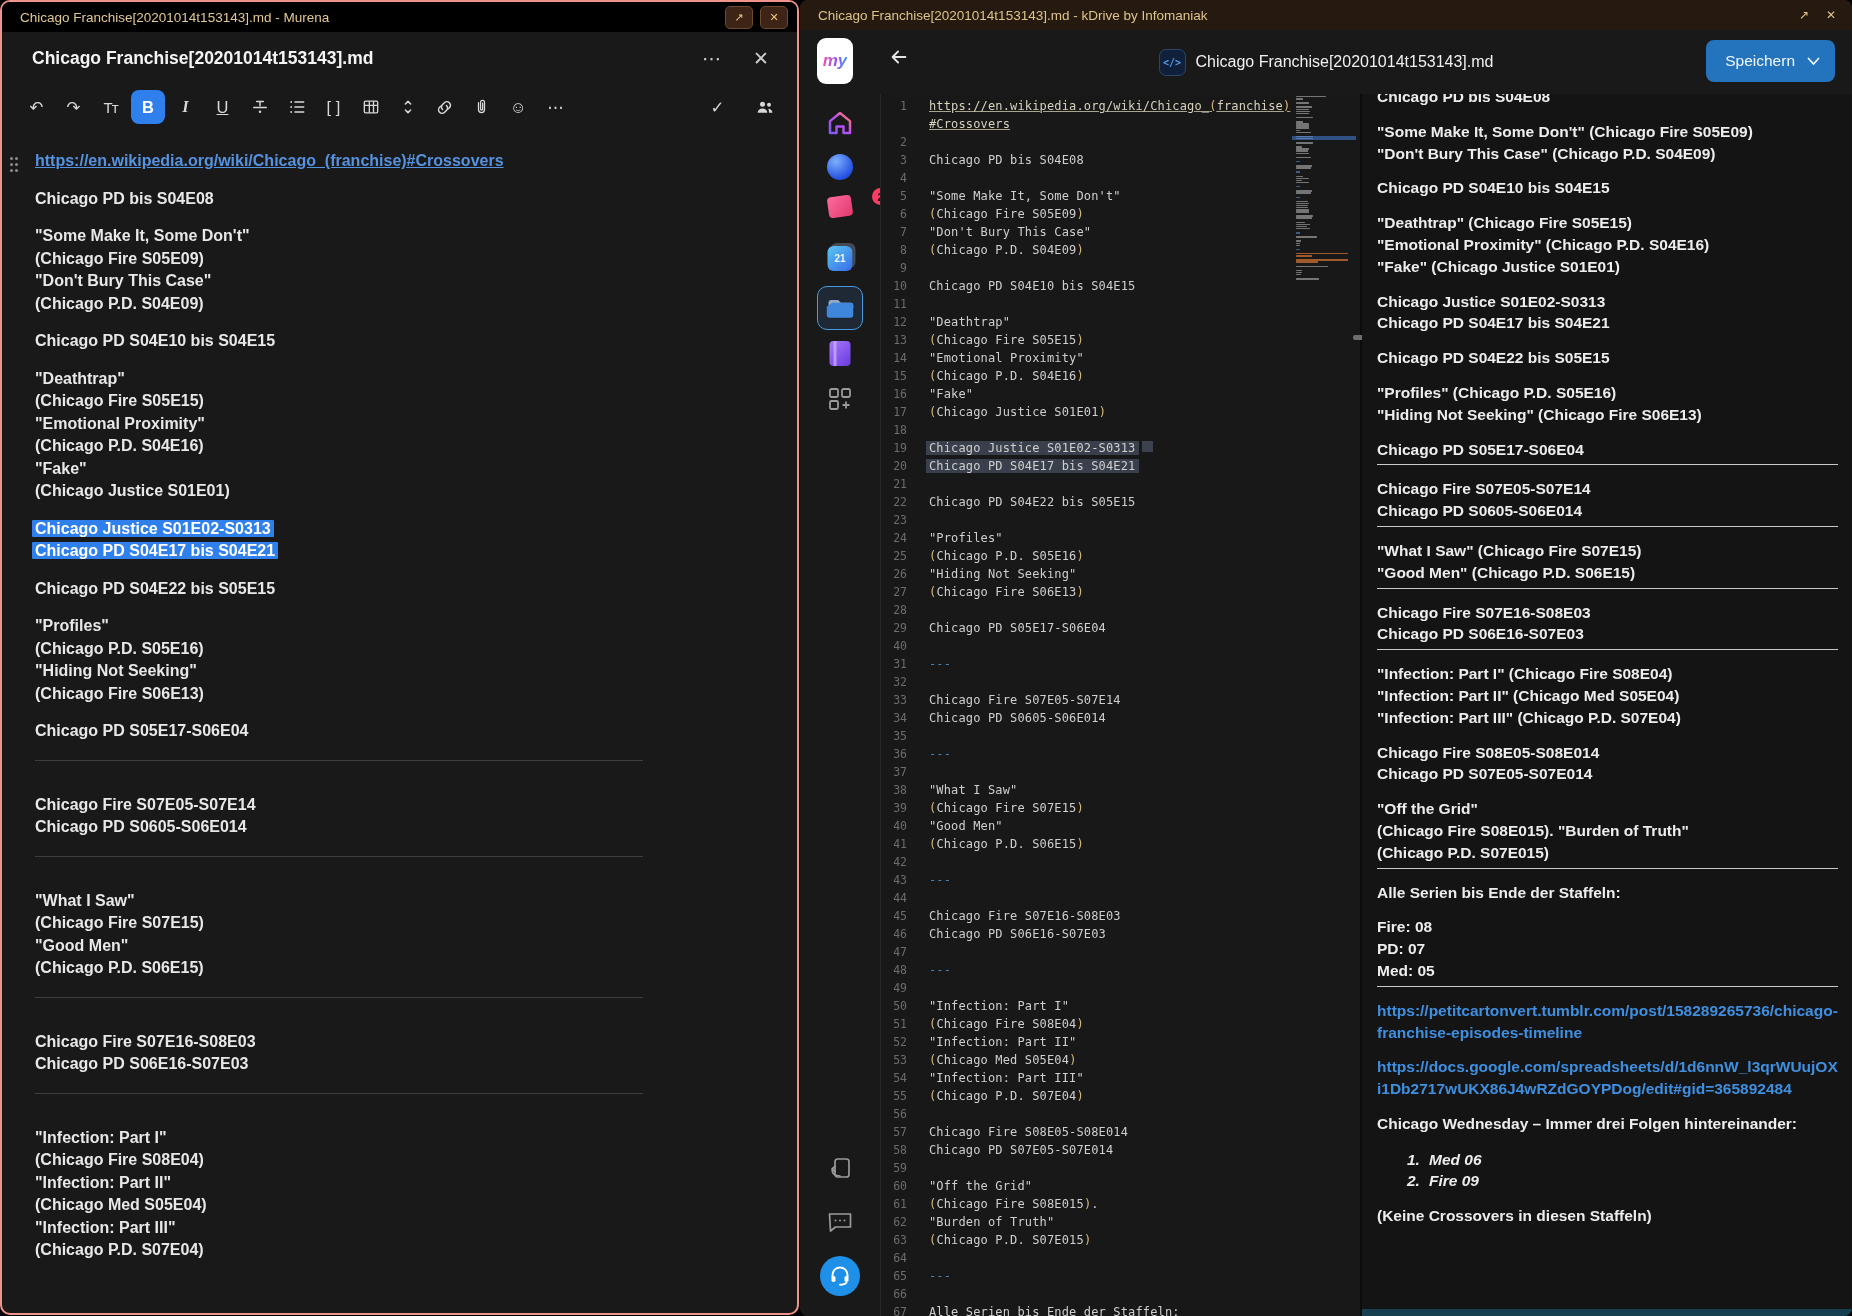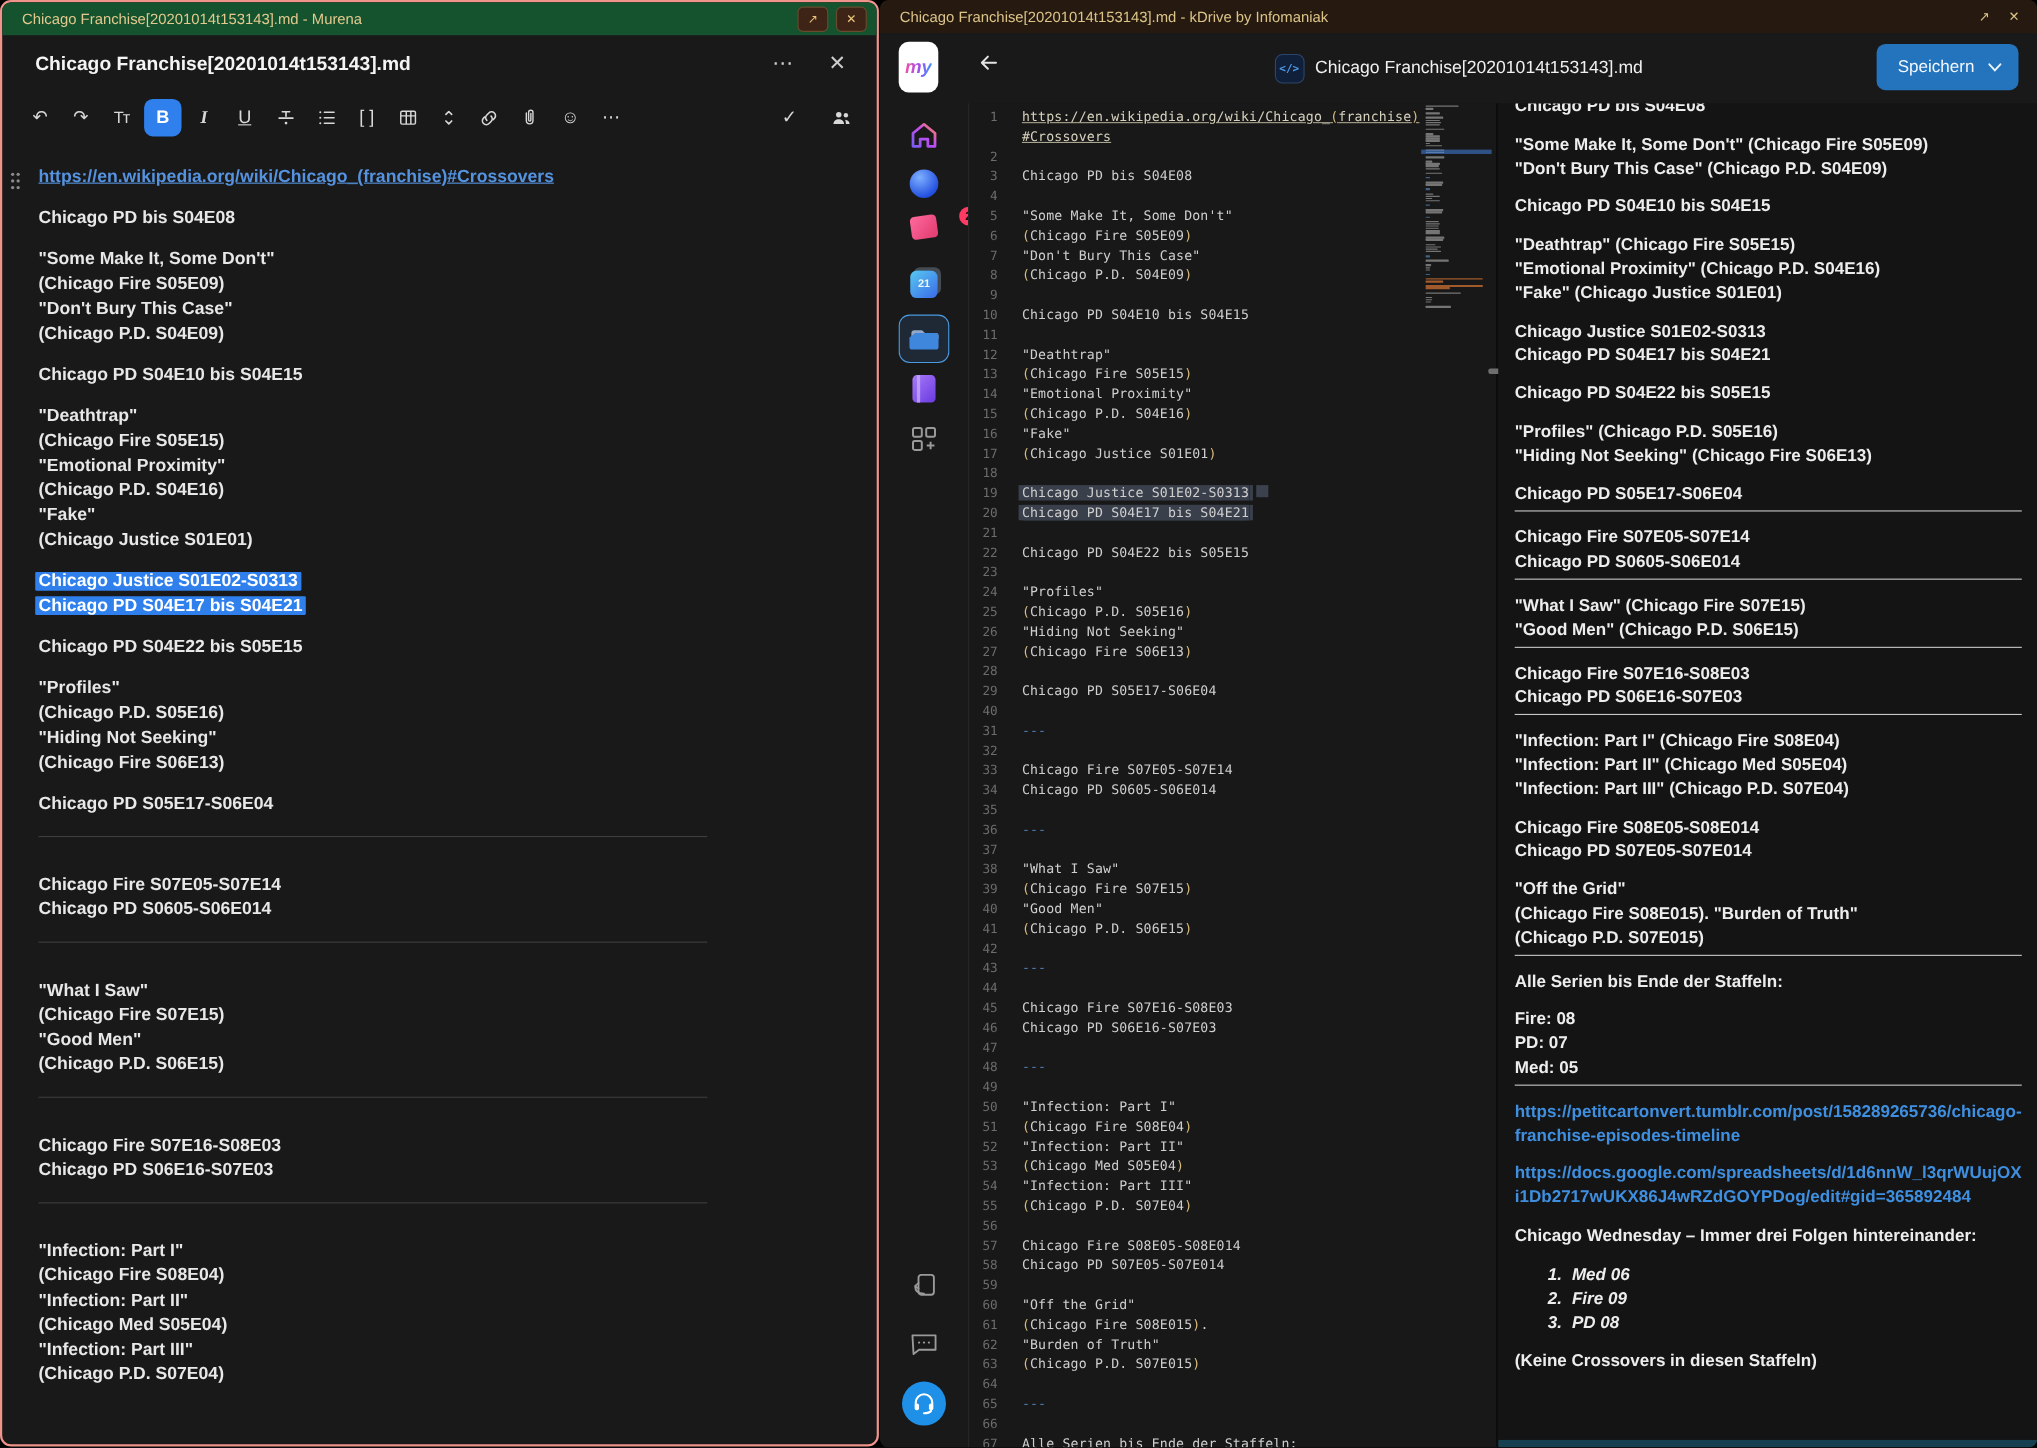--- a/index.html
+++ b/index.html
@@ -2,21 +2,21 @@
 <html><head>
 <meta charset="utf-8">
 <style>
   html,body{margin:0;padding:0;}
   body{width:1852px;height:1316px;background:#000;overflow:hidden;position:relative;
        font-family:"Liberation Sans",sans-serif;-webkit-font-smoothing:antialiased;}
 
   
   .win-left{position:absolute;left:0;top:0;width:799px;height:1315px;background:#191919;
             border:2px solid #f0938a;border-radius:10px;box-sizing:border-box;overflow:hidden;}
-  .lw-titlebar{height:30px;background:#14532d;display:flex;align-items:center;padding:0 9px 0 18px;}
+  .lw-titlebar{height:30px;background:#000000;display:flex;align-items:center;padding:0 9px 0 18px;}
   .lw-title{color:#e3c98f;font-size:13.5px;flex:1;white-space:nowrap;}
   .tbb{width:26px;height:21px;border:1px solid #6b4a2e;background:#3d2417;border-radius:5px;
        color:#ecc77d;font-size:11px;display:flex;align-items:center;justify-content:center;margin-left:7px;}
   .lw-header{height:52px;display:flex;align-items:center;padding:0 28px 0 30px;}
   .lw-header .t{font-size:17.5px;font-weight:bold;color:#f4f4f4;flex:1;}
   .hbtn{color:#cdcdcd;font-size:19px;margin-left:32px;line-height:1;}
   .lw-toolbar{height:46px;display:flex;align-items:center;padding:0 20px 0 22px;}
   .tbi{width:25px;height:34px;display:flex;align-items:center;justify-content:center;
        color:#d8d8d8;font-size:16.5px;margin-right:12px;flex:none;}
   .tbi svg{display:block;}
@@ -803,20 +803,19 @@
           <hr>
           <p>Alle Serien bis Ende der Staffeln:</p>
           <p>Fire: 08<br>PD: 07<br>Med: 05</p>
           <hr>
           <a>https://petitcartonvert.tumblr.com/post/158289265736/chicago-franchise-episodes-timeline</a>
           <a>https://docs.google.com/spreadsheets/d/1d6nnW_l3qrWUujOXi1Db2717wUKX86J4wRZdGOYPDog/edit#gid=365892484</a>
           <p>Chicago Wednesday – Immer drei Folgen hintereinander:</p>
           <ol>
             <li><span class="n">1.</span><b>Med 06</b></li>
             <li><span class="n">2.</span><b>Fire 09</b></li>
-            <li><span class="n">3.</span><b>PD 08</b></li>
           </ol>
           <p>(Keine Crossovers in diesen Staffeln)</p>
         </div>
       <div class="pv-bottom"></div>
     </div>
   </div>
 </div>
 
 </body></html>

